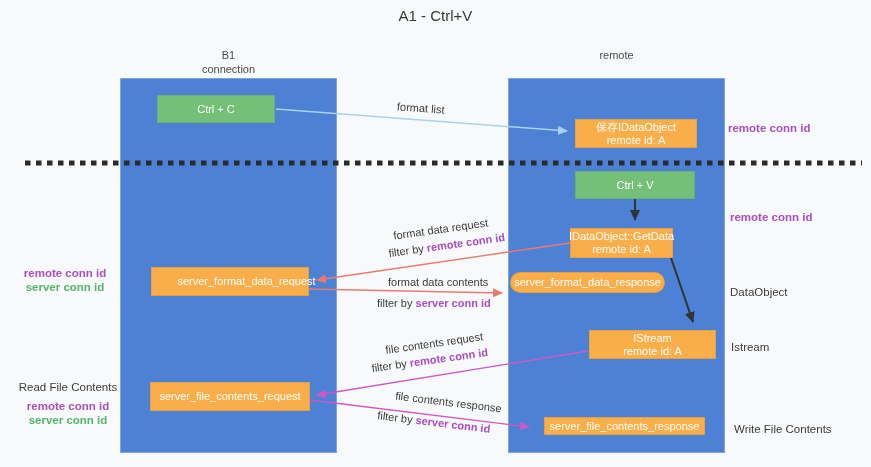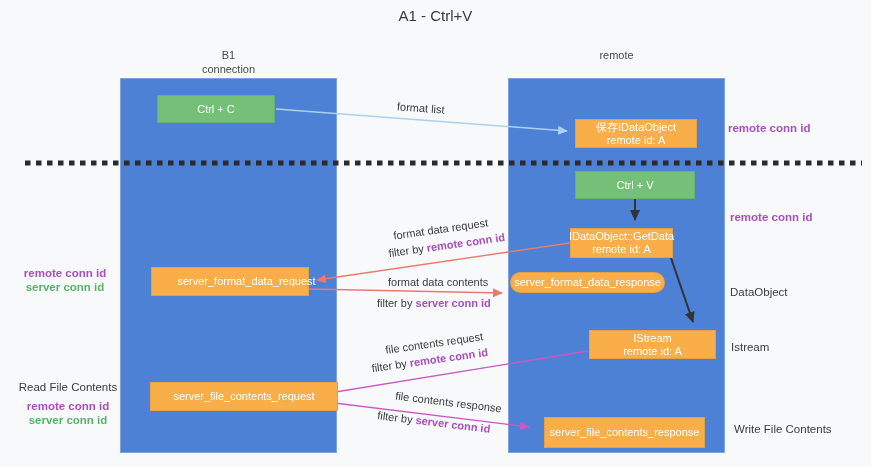--- a/index.html
+++ b/index.html
@@ -97,25 +97,25 @@
 
   <div class="node orange" style="left:510px;top:272px;width:155px;height:21px;border-radius:11px;">
     <span>server_format_data_response</span>
   </div>
 
   <div class="node orange" style="left:589px;top:330px;width:127px;height:29px;">
     <span>IStream</span>
     <span>remote id: A</span>
   </div>
 
-  <div class="node orange" style="left:150px;top:382px;width:188px;height:29px;">
+  <div class="node orange" style="left:150px;top:382px;width:160px;height:29px;">
     <span>server_file_contents_request</span>
   </div>
 
-  <div class="node orange" style="left:544px;top:417px;width:161px;height:31px;">
+  <div class="node orange" style="left:544px;top:417px;width:161px;height:18px;">
     <span>server_file_contents_response</span>
   </div>
 
   <div class="edge-label" style="left:397px;top:102px;transform:rotate(4deg);">format list</div>
 
   <div class="edge-label" style="left:393px;top:223px;transform:rotate(-8deg);">format data request</div>
   <div class="edge-label" style="left:388px;top:239px;transform:rotate(-8deg);"><span>filter by </span><span class="purple">remote conn id</span></div>
 
   <div class="edge-label" style="left:388px;top:276px;">format data contents</div>
   <div class="edge-label" style="left:377px;top:297px;"><span>filter by </span><span class="purple">server conn id</span></div>

